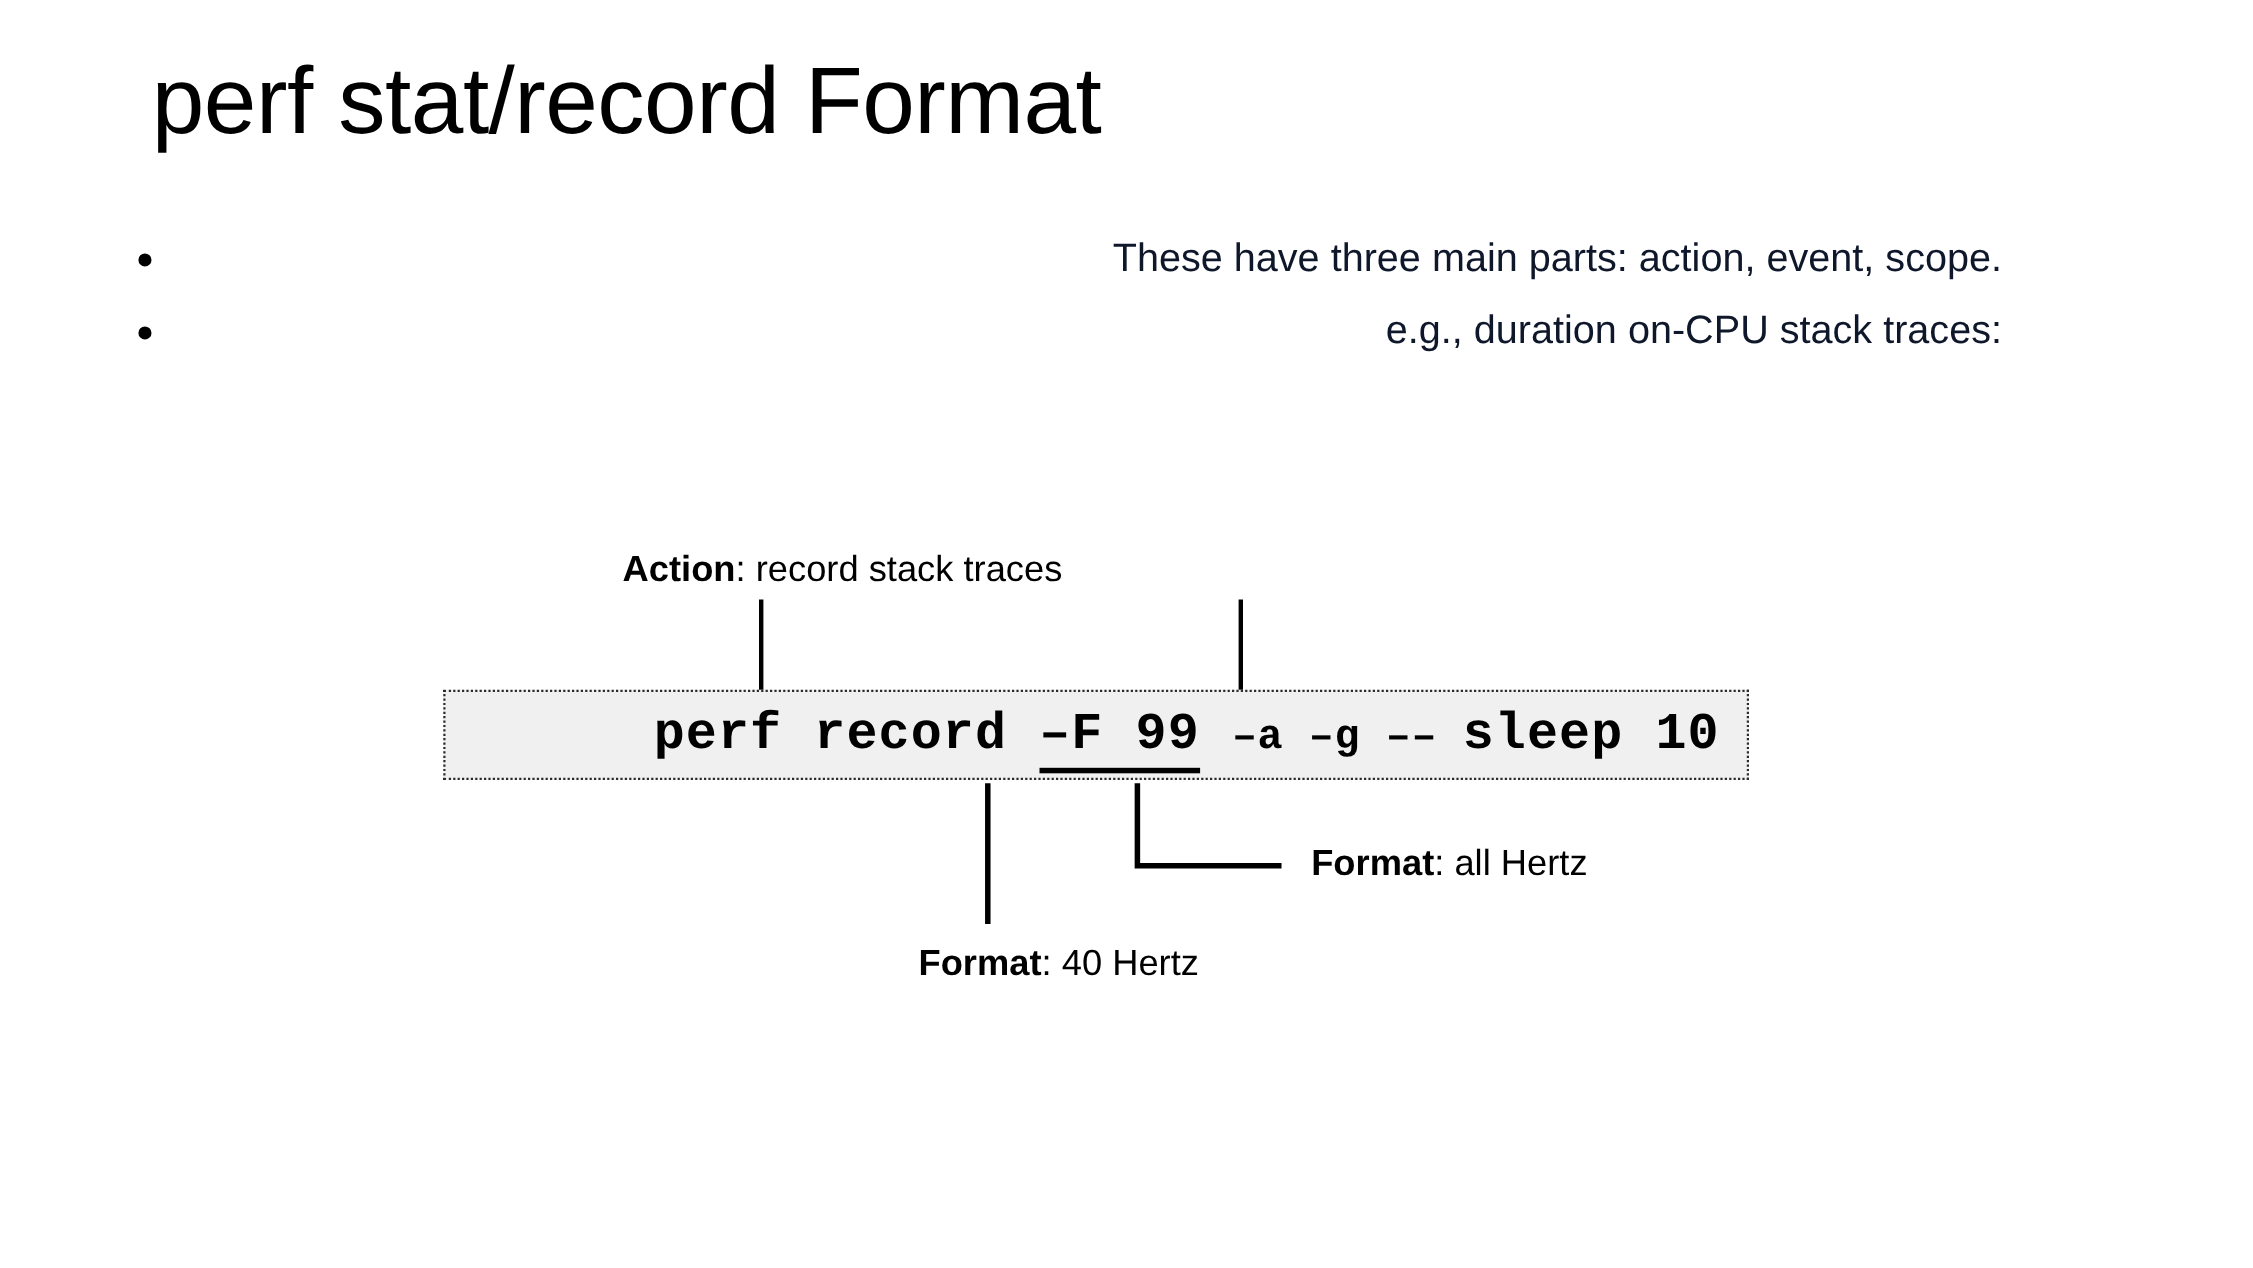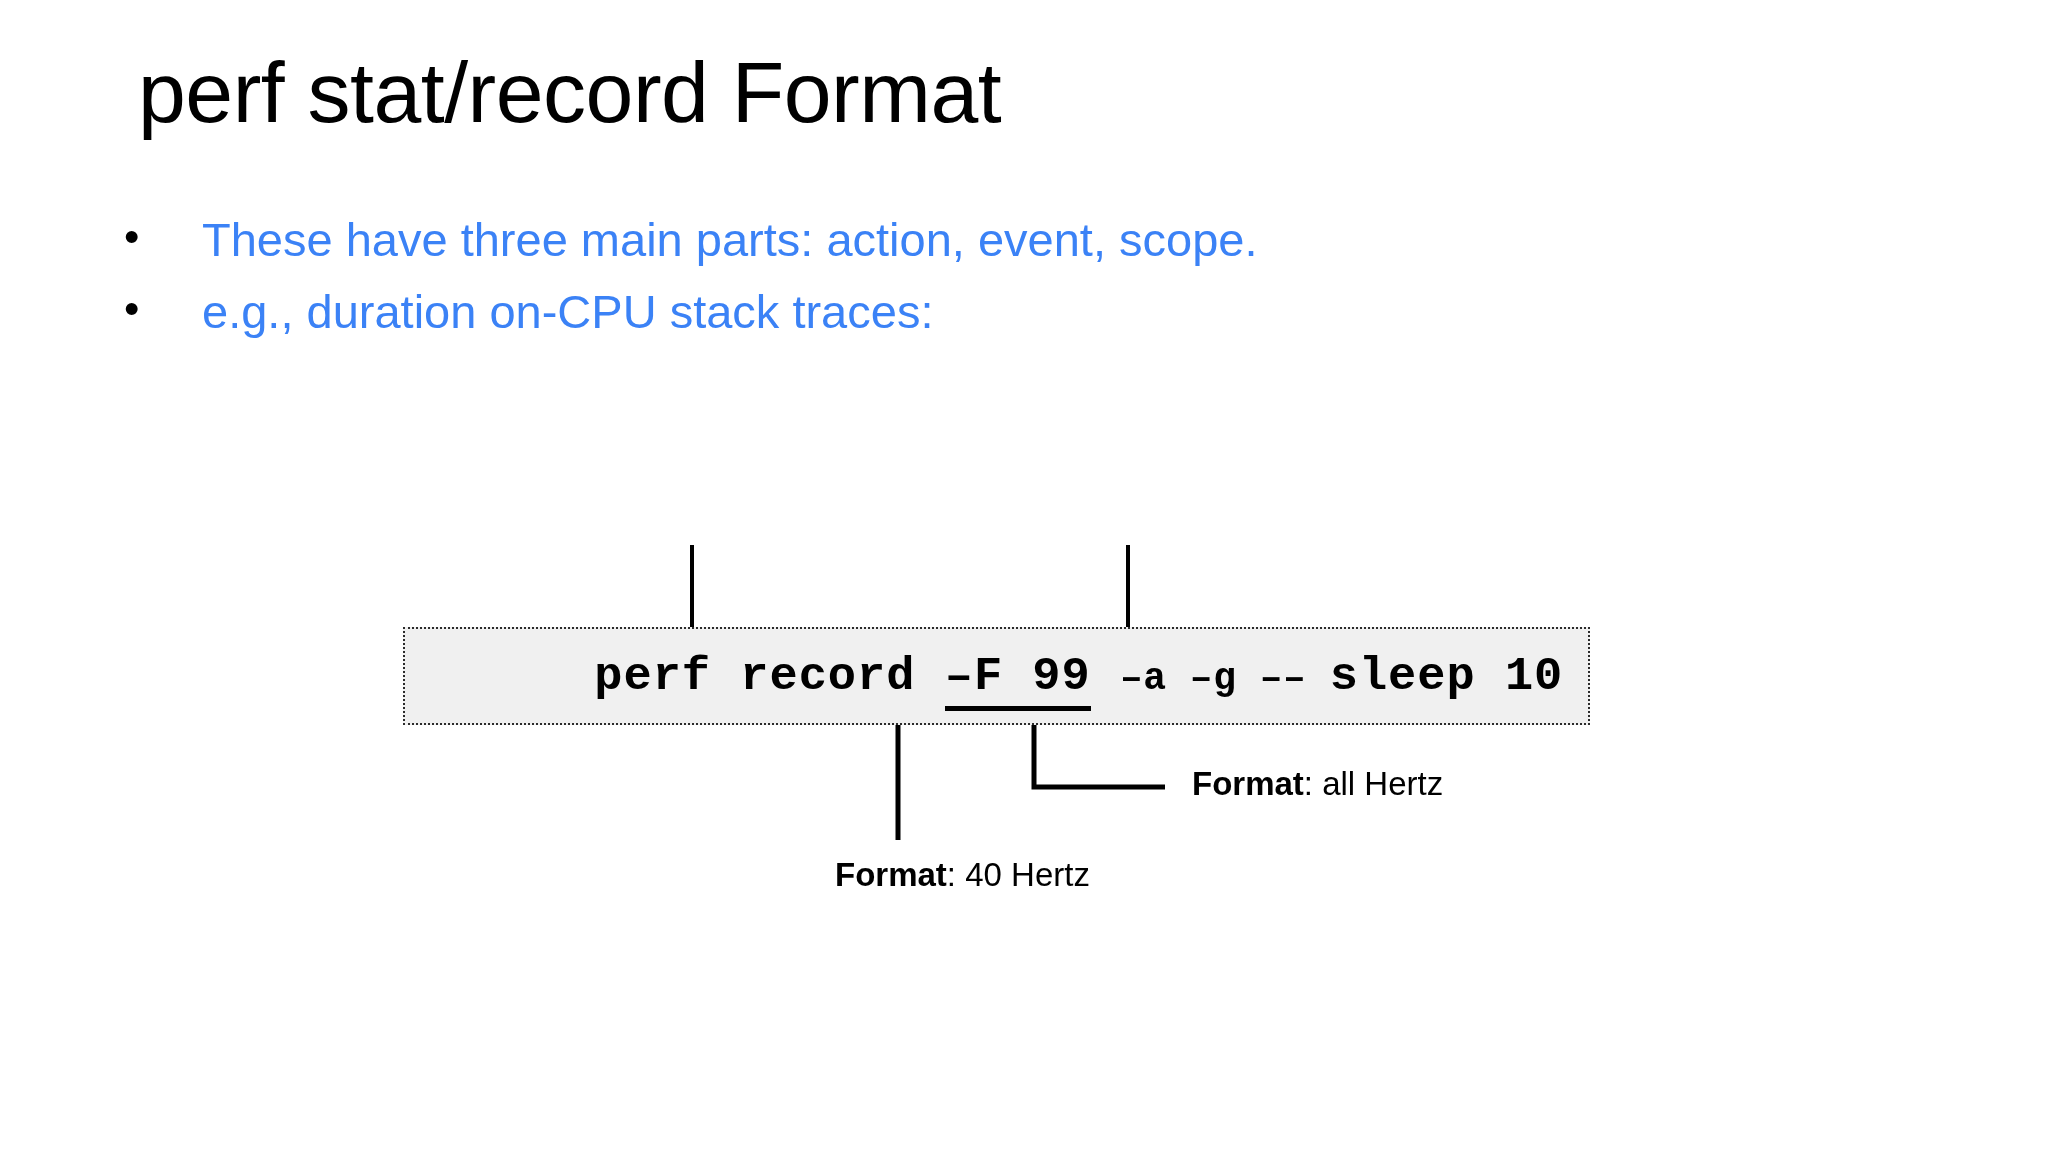--- a/index.html
+++ b/index.html
@@ -50,24 +50,25 @@
     flex: 0 0 auto;
     width: 78px;
     font-size: 44px;
     line-height: 1.0;
     text-align: left;
     padding-left: 4px;
     color: #000000;
   }
   .bullet-text {
     flex: 1 1 auto;
-    font-size: 47px;
+    font-size: 36px;
     line-height: 1.06;
     white-space: nowrap;
-    color: #3b82f6;
+    color: #0f172a;
+    text-align: right;
   }
 
   
   .callout {
     position: absolute;
     font-size: 33px;
     line-height: 1.15;
     white-space: nowrap;
     color: #000000;
   }
@@ -88,21 +89,21 @@
     color: #000000;
   }
 
   
   .cmd-box {
     position: absolute;
     left: 403px;
     top: 627px;
     width: 1897px;
     max-width: 1897px;
-    height: 98px;
+    height: 82px;
     box-sizing: border-box;
     background: #f0f0f0;
     border: 2px dotted #2b2b2b;
     display: flex;
     align-items: center;
     overflow: visible;
   }
   .cmd-inner {
     position: relative;
     white-space: pre;
@@ -161,20 +162,23 @@
 
     <polyline points="1034,712 1034,787 1165,787" fill="none" stroke="#000000" stroke-width="5"></polyline>
   </svg>
 
   <div class="cmd-box" style="width: 1187px;">
     <div class="cmd-inner">
       <span class="cmd-seg">perf record </span><span class="cmd-seg underlined">–F 99</span><span class="cmd-seg"> </span><span class="cmd-seg small">–a –g –– </span><span class="cmd-seg">sleep 10</span>
     </div>
   </div>
 
+  <div class="callout callout-action">
+    <b>Action</b><span>: record stack traces</span>
+  </div>
 
   <div class="callout callout-scope">
     <b>Format</b><span>: all Hertz</span>
   </div>
 
   <div class="callout callout-event">
     <b>Format</b><span>: 40 Hertz</span>
   </div>
 
 

